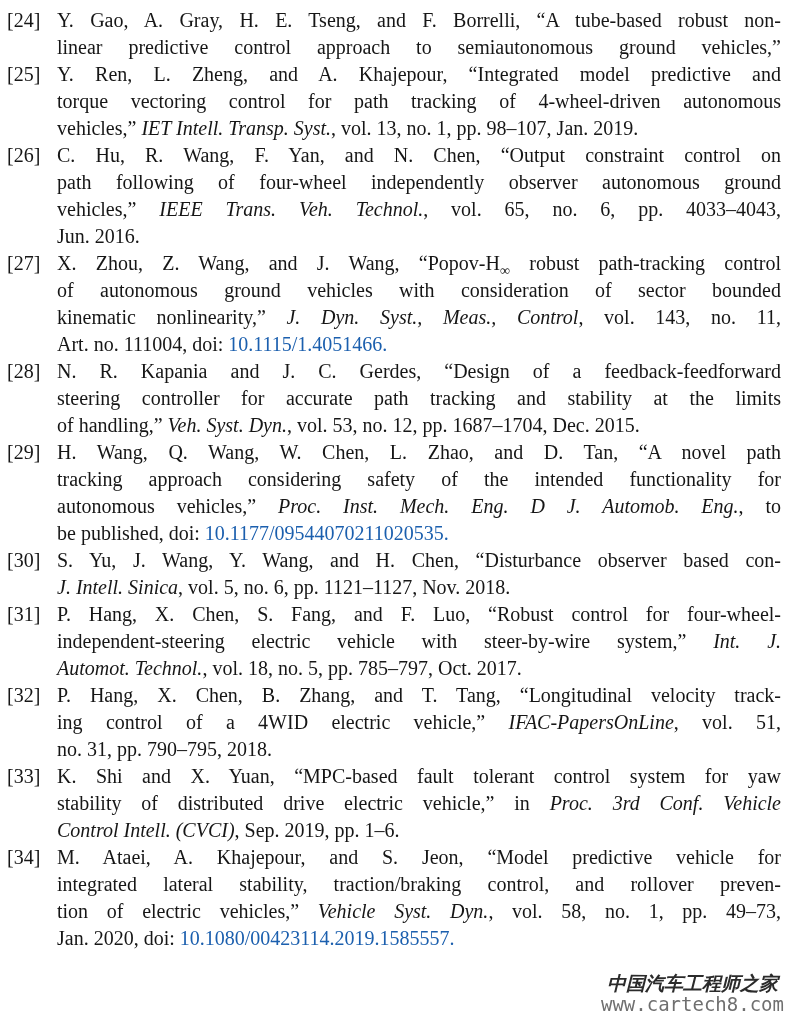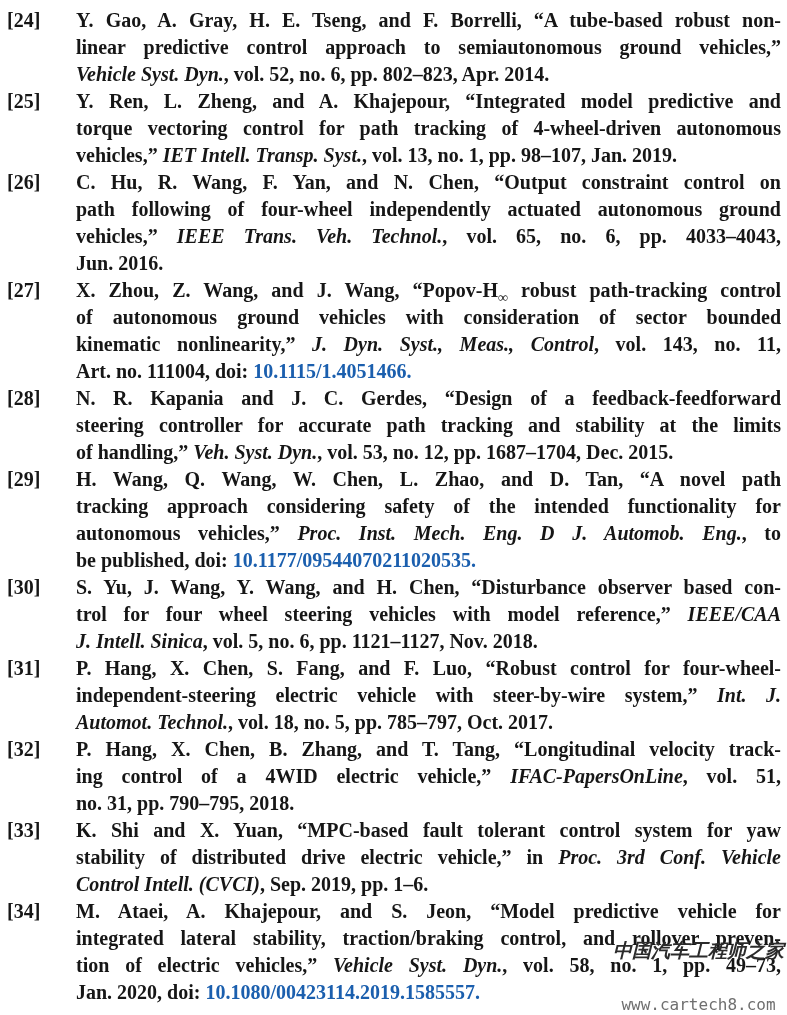--- a/index.html
+++ b/index.html
@@ -10,65 +10,63 @@
     overflow: hidden;
     position: relative;
     font-family: "Liberation Serif", "DejaVu Serif", serif;
   }
   #refs {
     padding: 7px 6px 0 0;
     font-size: 20px;
     line-height: 27px;
     color: #161616;
   }
-  .ref { position: relative; padding-left: 76px; font-weight: bold; }
+  .ref { position: relative; padding-left: 57px; }
   .num { position: absolute; left: 7px; top: 0; }
   .ln  { text-align: justify; text-align-last: justify; white-space: nowrap; }
   .ln.last { text-align-last: left; }
   .it  { font-style: italic; }
   .sb  { vertical-align: sub; font-size: 0.70em; line-height: 0; }
   a.doi { color: #1b5fae; text-decoration: none; cursor: pointer; }
   #wm {
     position: absolute;
     right: 3px; bottom: 1px;
     text-align: center;
   }
   #wm .cn {
     font-family: "DejaVu Sans", sans-serif;
     font-weight: bold; font-style: italic;
     font-size: 19px; line-height: 23px;
     color: #2b2b2b;
   }
   #wm .url {
     font-family: "DejaVu Sans Mono", "Liberation Mono", monospace;
-    font-size: 16px; line-height: 19px;
+    font-size: 19px; line-height: 19px;
     color: #6f6f6f;
-    margin-top: 33px;
   }
 </style>
 </head>
 <body>
 
 <div id="refs">
     <div class="ref">
       <span class="num">[24]</span>
       <div class="ln"><span>Y. Gao, A. Gray, H. E. Tseng, and F. Borrelli, “A tube-based robust non-</span></div>
       <div class="ln"><span>linear predictive control approach to semiautonomous ground vehicles,”</span></div>
-      <div class="ln last"><span class="it">Vehicle Syst. Dyn.</span><span>, vol. 52, no. 6, pp. 802–823, Apr. 2014.</span></div>
     </div>
     <div class="ref">
       <span class="num">[25]</span>
       <div class="ln"><span>Y. Ren, L. Zheng, and A. Khajepour, “Integrated model predictive and</span></div>
       <div class="ln"><span>torque vectoring control for path tracking of 4-wheel-driven autonomous</span></div>
       <div class="ln last"><span>vehicles,” </span><span class="it">IET Intell. Transp. Syst.</span><span>, vol. 13, no. 1, pp. 98–107, Jan. 2019.</span></div>
     </div>
     <div class="ref">
       <span class="num">[26]</span>
       <div class="ln"><span>C. Hu, R. Wang, F. Yan, and N. Chen, “Output constraint control on</span></div>
-      <div class="ln"><span>path following of four-wheel independently actuated autonomous ground</span></div>
+      <div class="ln"><span>path following of four-wheel independently observer autonomous ground</span></div>
       <div class="ln"><span>vehicles,” </span><span class="it">IEEE Trans. Veh. Technol.</span><span>, vol. 65, no. 6, pp. 4033–4043,</span></div>
       <div class="ln last"><span>Jun. 2016.</span></div>
     </div>
     <div class="ref">
       <span class="num">[27]</span>
       <div class="ln"><span>X. Zhou, Z. Wang, and J. Wang, “Popov-H</span><span class="sb">∞</span><span> robust path-tracking control</span></div>
       <div class="ln"><span>of autonomous ground vehicles with consideration of sector bounded</span></div>
       <div class="ln"><span>kinematic nonlinearity,” </span><span class="it">J. Dyn. Syst., Meas., Control</span><span>, vol. 143, no. 11,</span></div>
       <div class="ln last"><span>Art. no. 111004, doi: </span><a class="doi" href="#">10.1115/1.4051466.</a></div>
     </div>
@@ -81,21 +79,20 @@
     <div class="ref">
       <span class="num">[29]</span>
       <div class="ln"><span>H. Wang, Q. Wang, W. Chen, L. Zhao, and D. Tan, “A novel path</span></div>
       <div class="ln"><span>tracking approach considering safety of the intended functionality for</span></div>
       <div class="ln"><span>autonomous vehicles,” </span><span class="it">Proc. Inst. Mech. Eng. D J. Automob. Eng.</span><span>, to</span></div>
       <div class="ln last"><span>be published, doi: </span><a class="doi" href="#">10.1177/09544070211020535.</a></div>
     </div>
     <div class="ref">
       <span class="num">[30]</span>
       <div class="ln"><span>S. Yu, J. Wang, Y. Wang, and H. Chen, “Disturbance observer based con-</span></div>
-      <div class="ln"><span>trol for four wheel steering vehicles with model reference,” </span><span class="it">IEEE/CAA</span></div>
       <div class="ln last"><span class="it">J. Intell. Sinica</span><span>, vol. 5, no. 6, pp. 1121–1127, Nov. 2018.</span></div>
     </div>
     <div class="ref">
       <span class="num">[31]</span>
       <div class="ln"><span>P. Hang, X. Chen, S. Fang, and F. Luo, “Robust control for four-wheel-</span></div>
       <div class="ln"><span>independent-steering electric vehicle with steer-by-wire system,” </span><span class="it">Int. J.</span></div>
       <div class="ln last"><span class="it">Automot. Technol.</span><span>, vol. 18, no. 5, pp. 785–797, Oct. 2017.</span></div>
     </div>
     <div class="ref">
       <span class="num">[32]</span>

